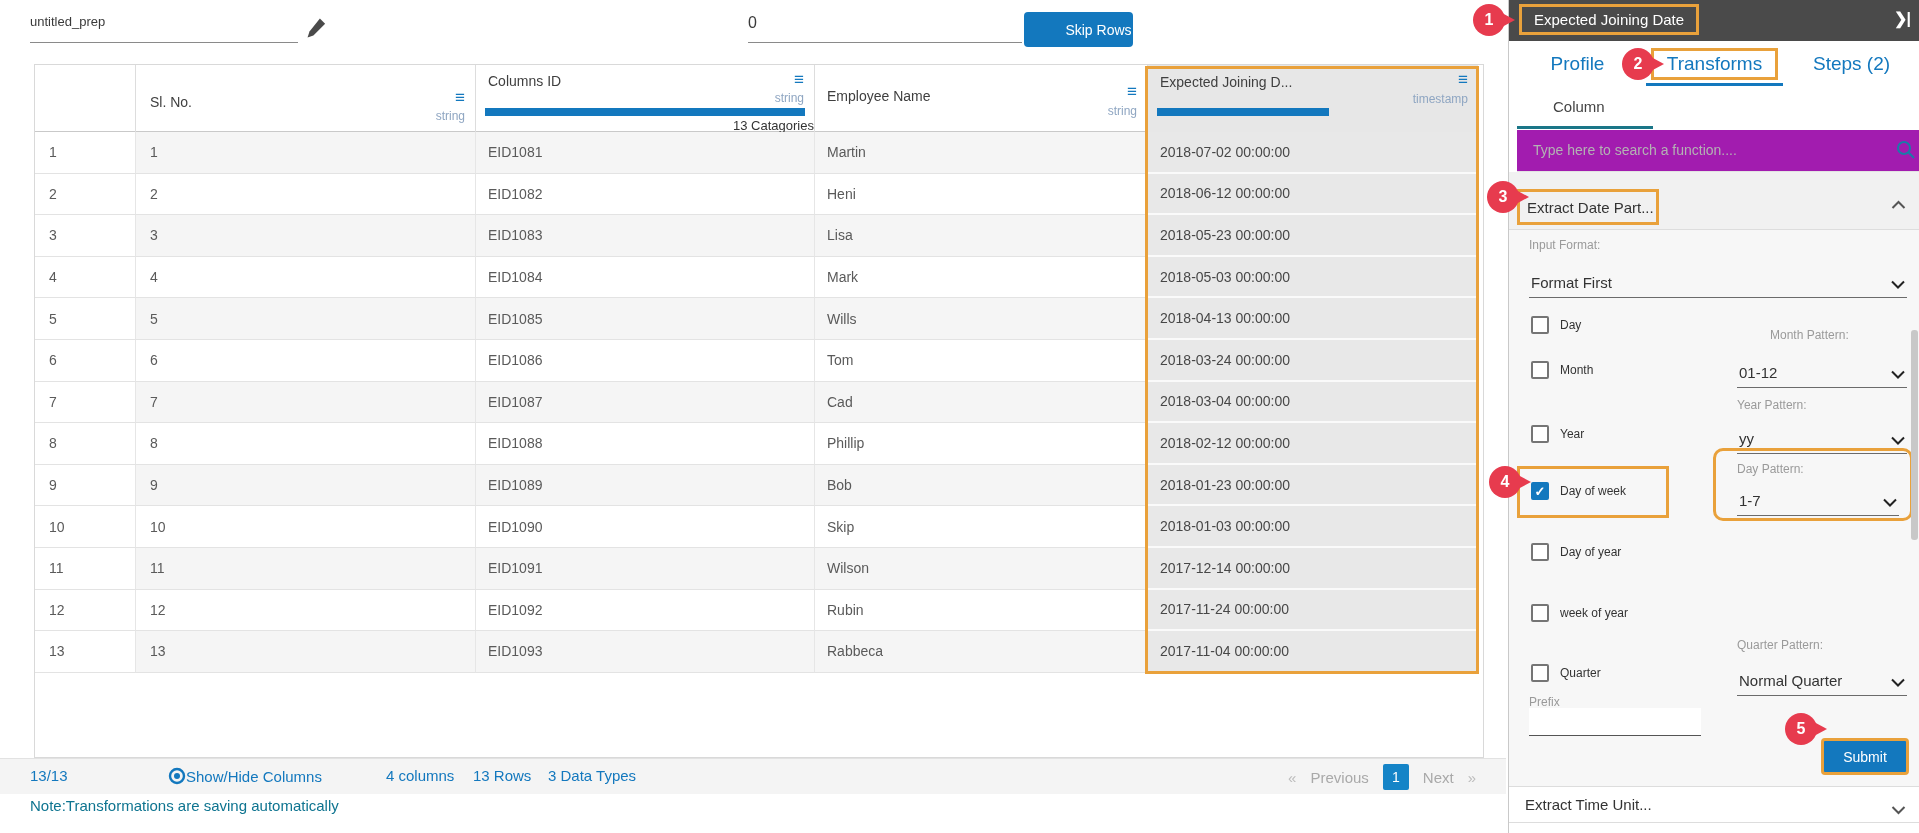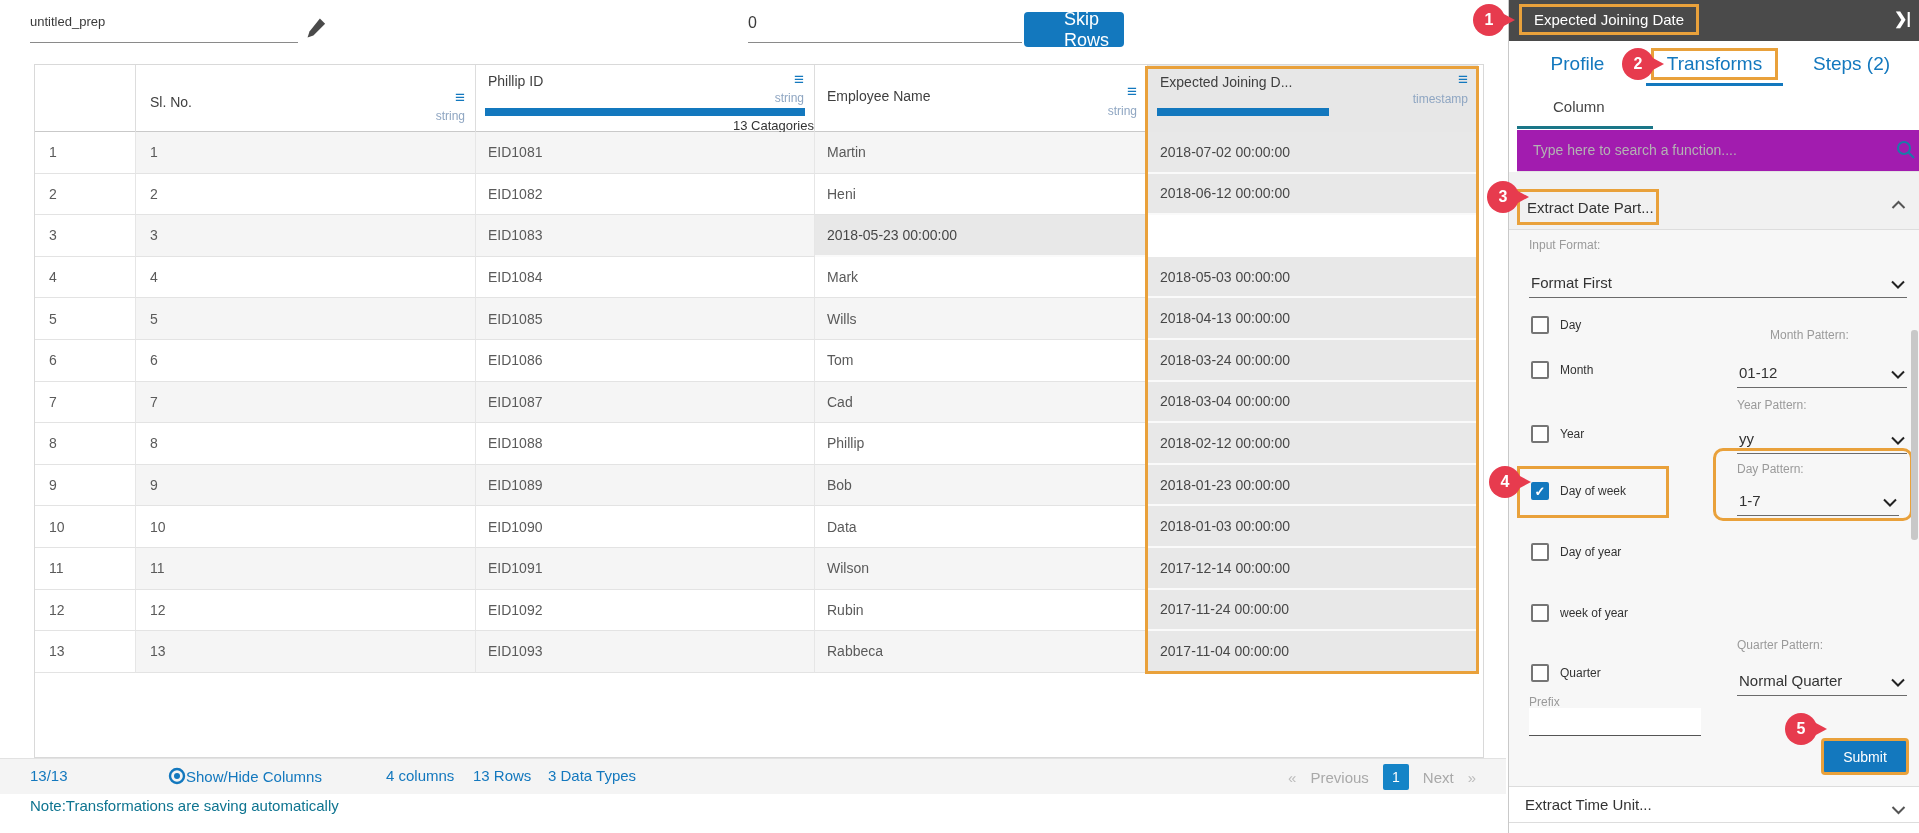--- a/index.html
+++ b/index.html
@@ -9,22 +9,22 @@
     font-family:"Liberation Sans", sans-serif; background:#fff; color:#333;
   }
   .abs{ position:absolute; }
 
   
   .prep-name{ left:30px; top:14px; width:268px; height:29px; font-size:13px; color:#3a3a3a;
               border-bottom:1px solid #8a8a8a; }
   .pencil{ left:303px; top:15px; }
   .skip-input{ left:748px; top:14px; width:274px; height:29px; font-size:16px; color:#3a3a3a;
                border-bottom:1px solid #8a8a8a; }
-  .skip-btn{ left:1024px; top:12px; width:100px; height:35px; background:#1378be; color:#fff;
-             font-size:18px; border-radius:4px; display:flex; align-items:center; justify-content:center;
+  .skip-btn{ left:1024px; top:12px; width:109px; height:35px; background:#1378be; color:#fff;
+             font-size:14px; border-radius:4px; display:flex; align-items:center; justify-content:center;
              cursor:pointer;padding-left:40px; }
 
   
   .tbl{ left:34px; top:64px; width:1450px; height:694px; border:1px solid #d9d9d9; background:#fff; }
   .thead{ position:absolute; left:0; top:0; width:1443px; height:67px; display:flex;
           border-bottom:1px solid #c9c9c9; }
   .hcell{ position:relative; border-right:1px solid #ddd; height:67px; }
   .hc0{ width:101px; } .hc1{ width:340px; } .hc2{ width:339px; } .hc3{ width:333px; }
   .hc4{ width:330px; background:#e7e7e7; border-right:none; }
   .htitle{ position:absolute; font-size:14px; color:#3f3f3f; }
@@ -131,21 +131,21 @@
     <div class="thead">
       <div class="hcell hc0"></div>
 
       <div class="hcell hc1">
         <span class="htitle" style="left:14px; top:29px;">Sl. No.</span>
         <span class="hmenu" style="top:24px;">≡</span>
         <span class="htype" style="top:44px;">string</span>
       </div>
 
       <div class="hcell hc2">
-        <span class="htitle" style="left:12px; top:8px;">Phillip ID</span>
+        <span class="htitle" style="left:12px; top:8px;">Columns ID</span>
         <span class="hmenu" style="top:6px;">≡</span>
         <span class="htype" style="top:26px;">string</span>
         <div class="hbar" style="left:9px; right:9px; top:43px;"></div>
         <div class="hcat" style="top:53px;">13 Catagories</div>
       </div>
 
       <div class="hcell hc3">
         <span class="htitle" style="left:12px; top:23px;">Employee Name</span>
         <span class="hmenu" style="top:18px;">≡</span>
         <span class="htype" style="top:39px;">string</span>
@@ -170,20 +170,21 @@
         <div class="c ci">2</div>
         <div class="c cs">2</div>
         <div class="c ce">EID1082</div>
         <div class="c cn">Heni</div>
         <div class="c cd">2018-06-12 00:00:00</div>
       </div>
     <div class="trow odd" style="top:150.2px">
         <div class="c ci">3</div>
         <div class="c cs">3</div>
         <div class="c ce">EID1083</div>
+        <div class="c cn">Lisa</div>
         <div class="c cd">2018-05-23 00:00:00</div>
       </div>
     <div class="trow even" style="top:191.8px">
         <div class="c ci">4</div>
         <div class="c cs">4</div>
         <div class="c ce">EID1084</div>
         <div class="c cn">Mark</div>
         <div class="c cd">2018-05-03 00:00:00</div>
       </div>
     <div class="trow odd" style="top:233.4px">
@@ -218,21 +219,21 @@
         <div class="c ci">9</div>
         <div class="c cs">9</div>
         <div class="c ce">EID1089</div>
         <div class="c cn">Bob</div>
         <div class="c cd">2018-01-23 00:00:00</div>
       </div>
     <div class="trow even" style="top:441.4px">
         <div class="c ci">10</div>
         <div class="c cs">10</div>
         <div class="c ce">EID1090</div>
-        <div class="c cn">Data</div>
+        <div class="c cn">Skip</div>
         <div class="c cd">2018-01-03 00:00:00</div>
       </div>
     <div class="trow odd" style="top:483px">
         <div class="c ci">11</div>
         <div class="c cs">11</div>
         <div class="c ce">EID1091</div>
         <div class="c cn">Wilson</div>
         <div class="c cd">2017-12-14 00:00:00</div>
       </div>
     <div class="trow even" style="top:524.6px">

